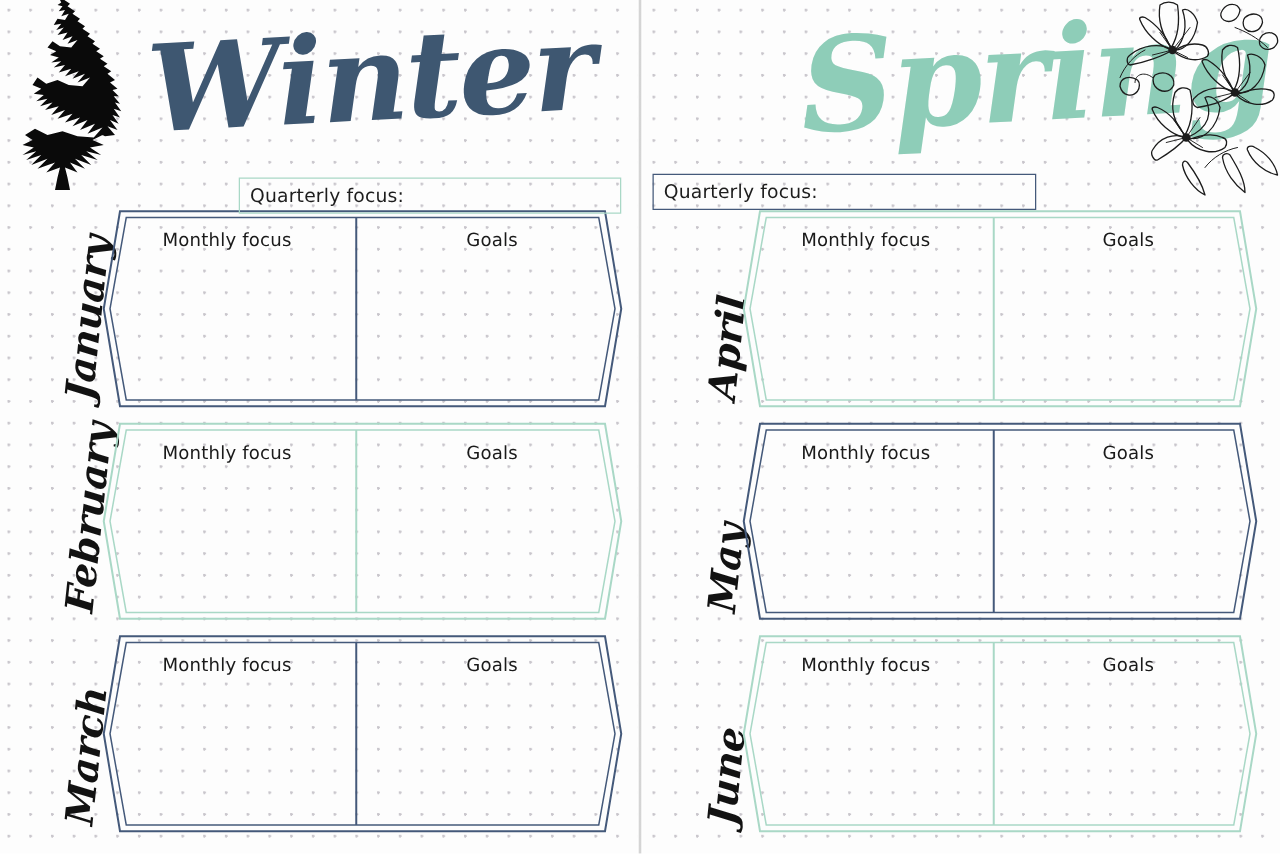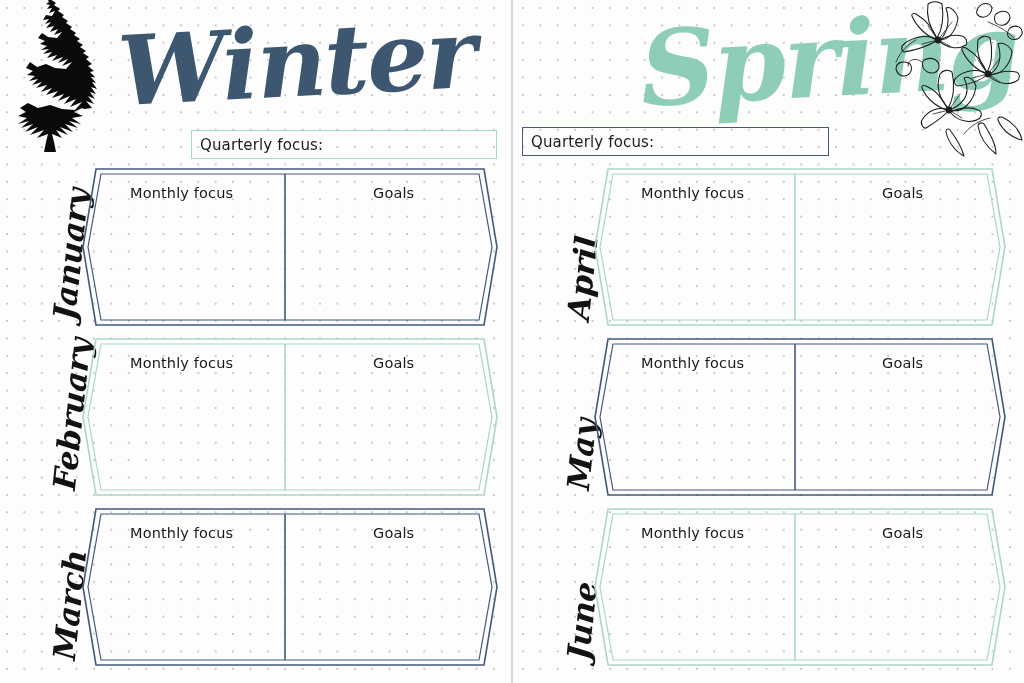--- a/index.html
+++ b/index.html
@@ -88,20 +88,21 @@
   }
 
   
   .quarterly-box {
     position: absolute;
     height: 29px;
     box-sizing: border-box;
     border: 1.2px solid;
     background: transparent;
     z-index: 3;
+    margin-top: 12px;
   }
   .quarterly-box .qlabel {
     position: absolute;
     left: 8px;
     top: 50%;
     transform: translateY(-52%);
     font-family: "DejaVu Sans", sans-serif;
     font-size: 15px;
     color: #1d1d1d;
     letter-spacing: 0.01em;

